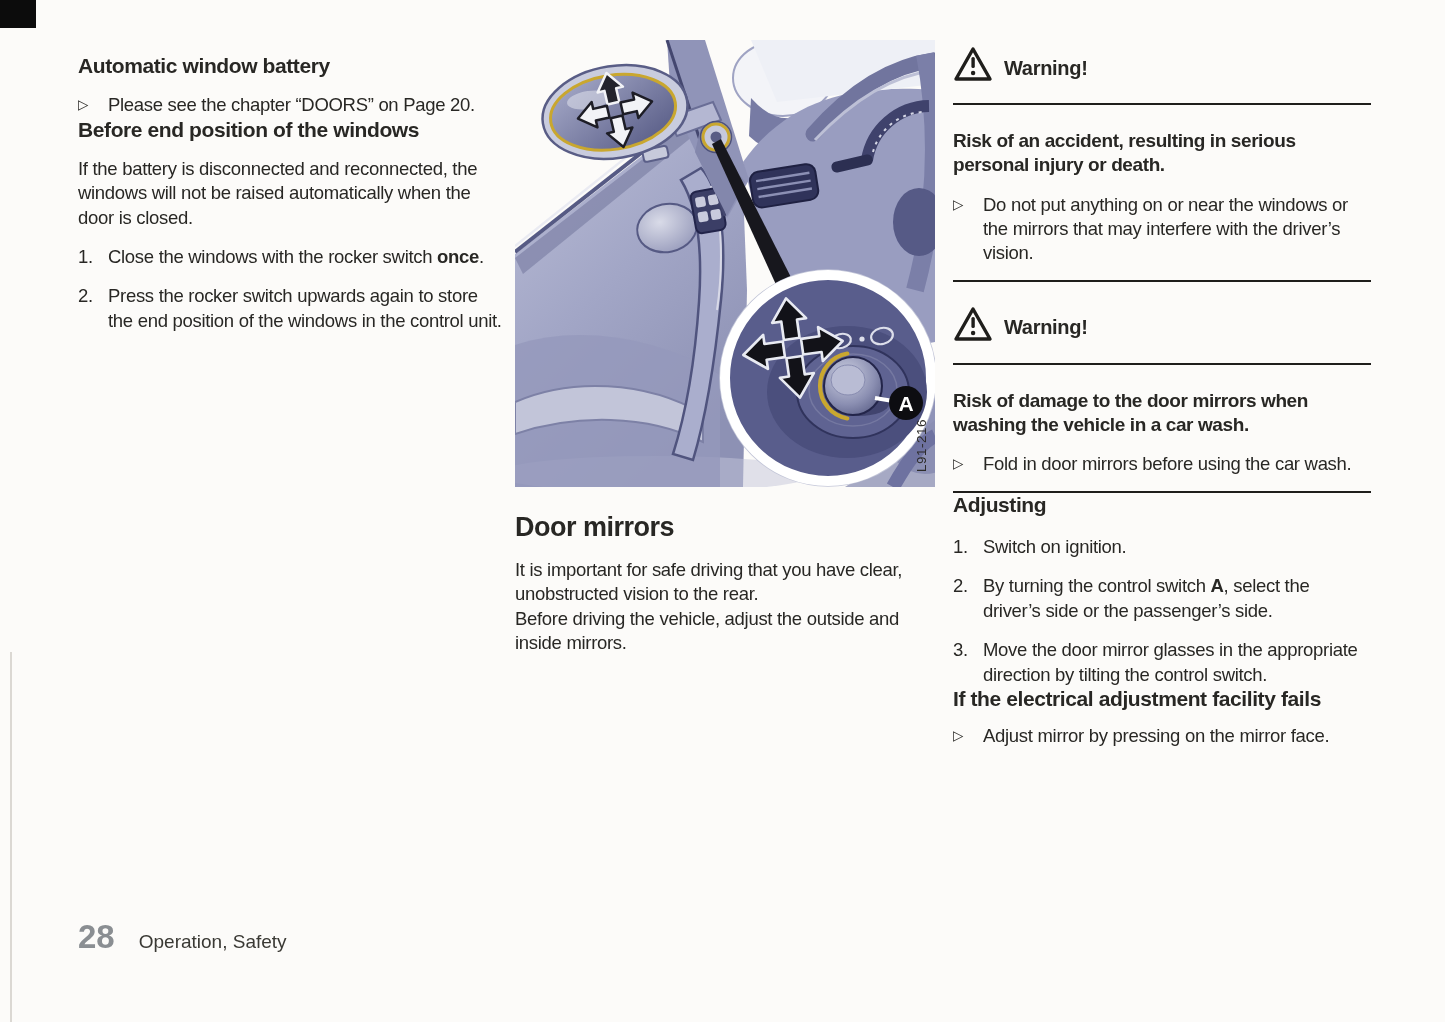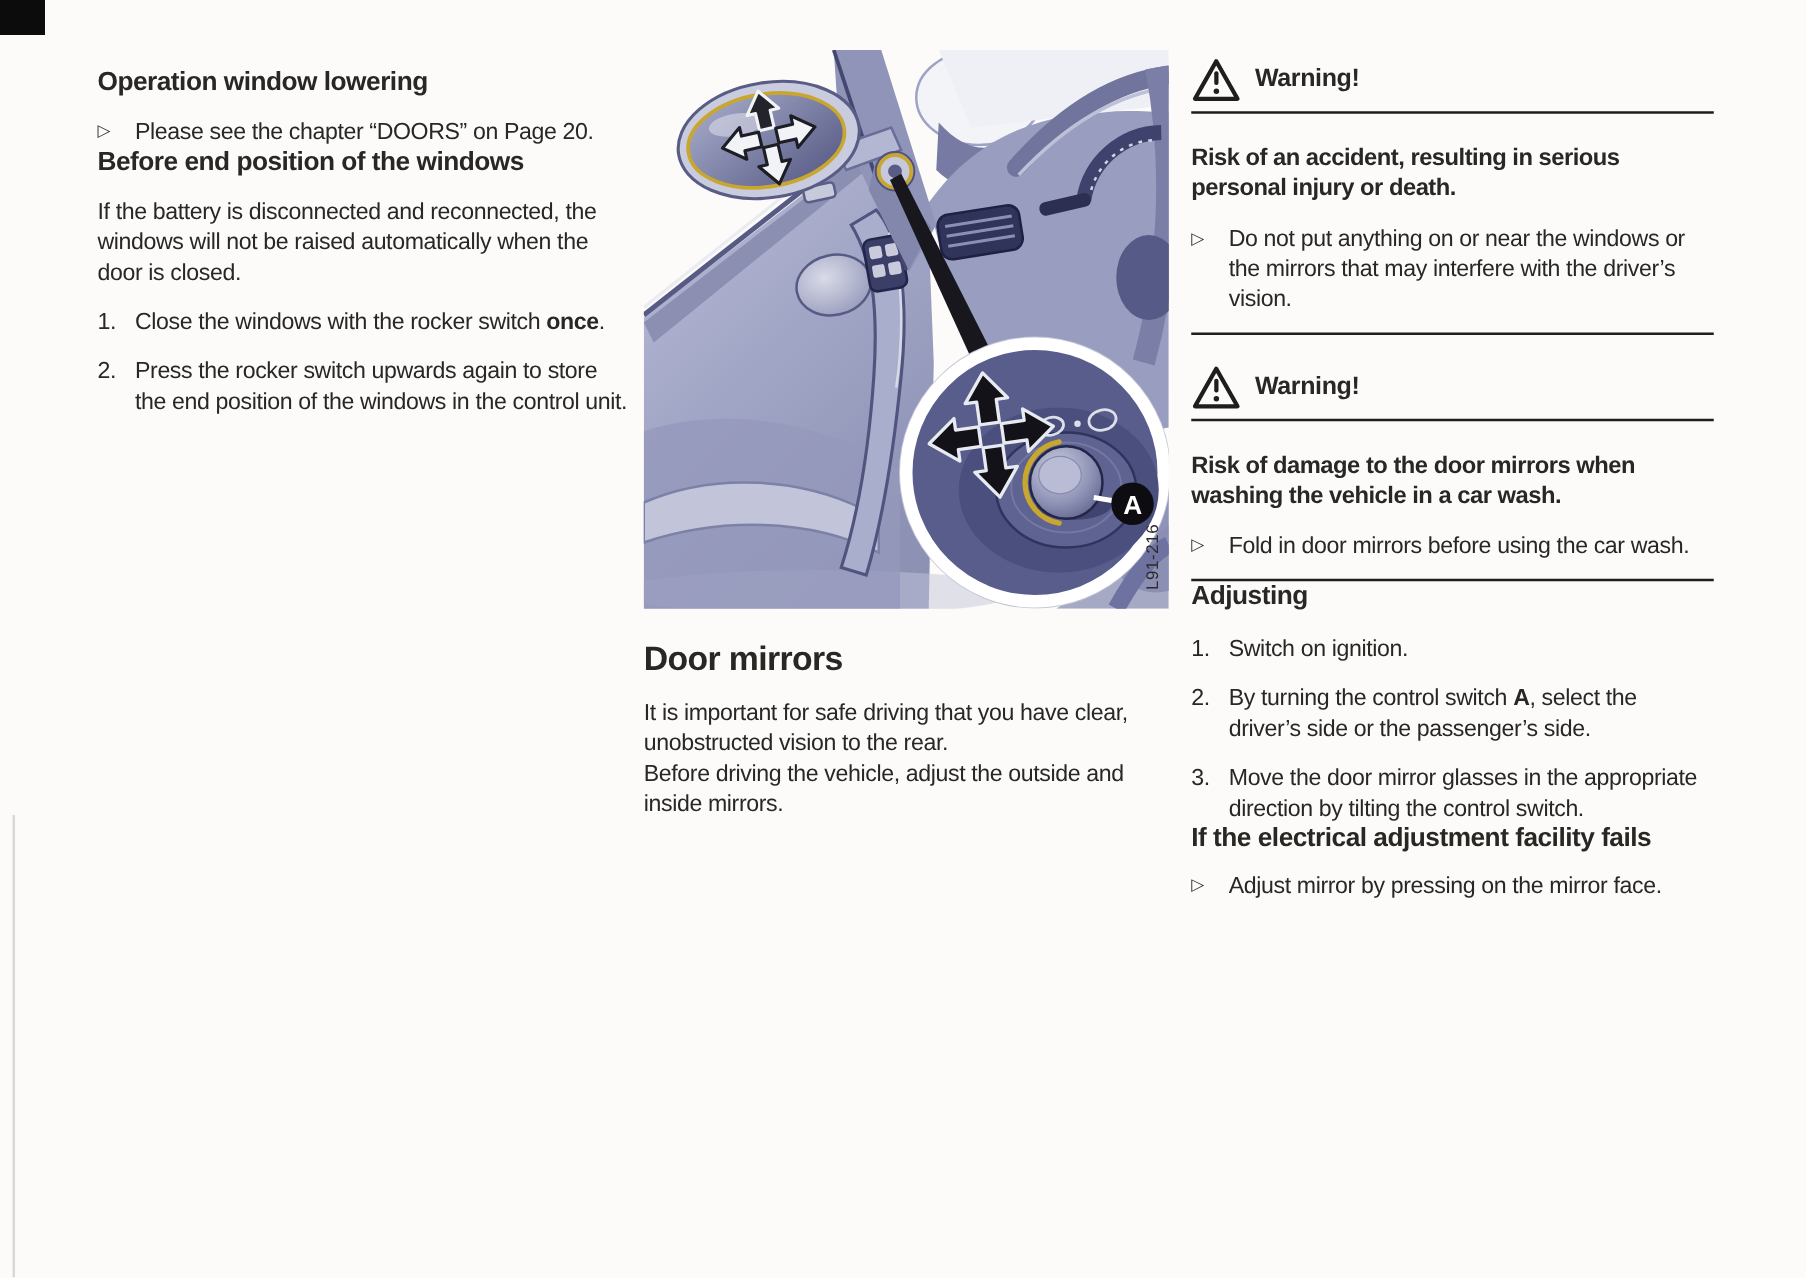--- a/index.html
+++ b/index.html
@@ -22,22 +22,22 @@
   h1.big{font-size:27px;line-height:1.1;margin:0;letter-spacing:-0.5px;}
   .para{margin-top:15px;}
   .mt34{margin-top:34px;}
 
   .bullet,.li{display:flex;margin-top:15px;}
   .marker{flex:0 0 30px;font-size:13.5px;padding-top:3px;color:#2e2d2a;}
   .num{flex:0 0 30px;}
   .txt{flex:1 1 auto;}
   b{letter-spacing:-0.3px;margin-top:19px;}
 
-  .warn-header{display:flex;align-items:center;gap:11px;
-    border-bottom:2.5px solid #1f1e1b;padding-bottom:7px;}
+  .warn-header{display:flex;align-items:flex-end;gap:11px;
+    border-bottom:2.5px solid #1f1e1b;padding-bottom:21px;}
   .warn-title{font-weight:bold;font-size:20px;padding-bottom:1px;letter-spacing:-0.3px;}
   .warn-risk{font-weight:bold;font-size:19px;line-height:1.28;margin-top:24px;letter-spacing:-0.4px;}
   .warn-rule{border-bottom:2.5px solid #1f1e1b;margin-top:14px;}
   .warn-block2{margin-top:24px;}
   .adjust-head{font-size:22px;margin:36px 0 0 0;letter-spacing:-0.4px;}
   .elec-head{font-size:20px;margin:26px 0 0 0;letter-spacing:-0.4px;}
 
   .footer{position:absolute;left:78px;top:918px;display:flex;align-items:baseline;gap:24px;}
   .page-num{font-size:33px;font-weight:bold;color:#8a8e92;letter-spacing:0;}
   .footer-label{font-size:19px;color:#3a3934;}
@@ -45,21 +45,21 @@
   .illu{display:block;}
 </style>
 </head>
 <body>
 
 <div class="page">
   <div class="corner-mark"></div>
   <div class="edge-line"></div>
 
   <div class="col col-left">
-    <h2 class="sec">Operation window lowering</h2>
+    <h2 class="sec">Automatic window battery</h2>
     <div class="bullet">
       <span class="marker">▷</span>
       <span class="txt">Please see the chapter “DOORS” on Page 20.</span>
     </div>
     <h2 class="sec mt34">Before end position of the windows</h2>
     <div class="para">If the battery is disconnected and reconnected, the windows will not be raised automatically when the door is closed.</div>
     <div class="li">
       <span class="num">1.</span>
       <span class="txt"><span>Close the windows with the rocker switch </span><b>once</b><span>.</span></span>
     </div>
@@ -263,13 +263,17 @@
       <span class="txt"><span>Move the door mirror glasses in the appropriate direction by tilting the control switch.</span><b></b><span></span></span>
     </div>
 
     <h2 class="sec elec-head">If the electrical adjustment facility fails</h2>
     <div class="bullet" style="margin-top:13px;">
       <span class="marker">▷</span>
       <span class="txt">Adjust mirror by pressing on the mirror face.</span>
     </div>
   </div>
 
+  <div class="footer">
+    <span class="page-num">28</span>
+    <span class="footer-label">Operation, Safety</span>
+  </div>
 </div>
 
 </body></html>

